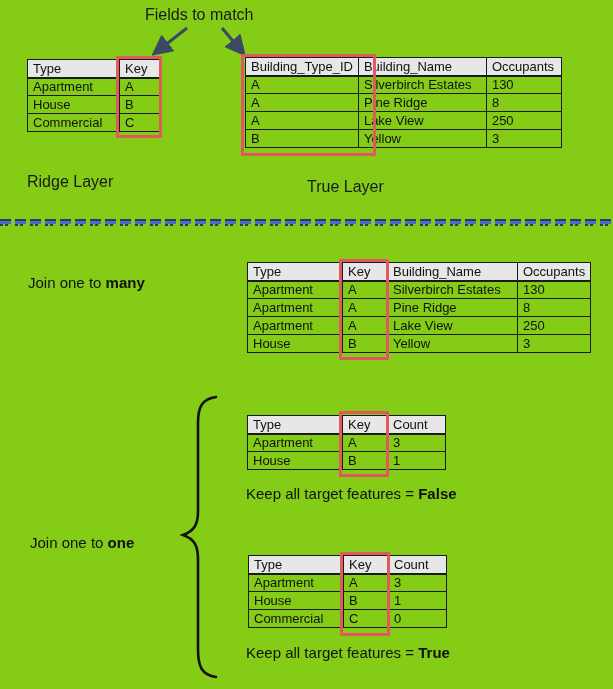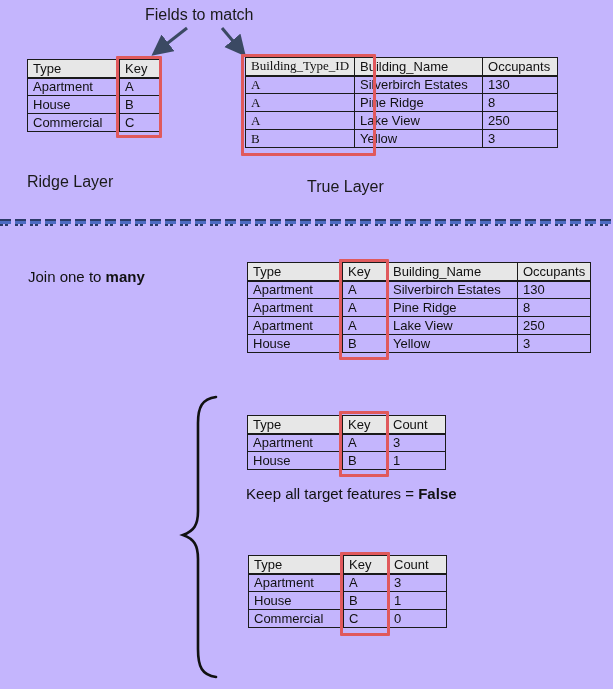--- a/index.html
+++ b/index.html
@@ -1,38 +1,38 @@
 <!DOCTYPE html>
 <html><head>
 <meta charset="utf-8">
 <style>
   * { margin:0; padding:0; box-sizing:border-box; }
   body { font-family:"Liberation Sans", sans-serif; background:#ffffff; }
   .canvas {
-    position:relative; width:613px; height:689px; background:#c4b5fd;
+    position:relative; width:613px; height:689px; background:#84cc16;
     overflow:hidden; color:#1a1a1a;
   }
   .abs { position:absolute; }
   .lbl { font-size:16px; color:#1a1a1a; white-space:nowrap; }
-  .sect-lbl { font-size:15px; color:#111; white-space:nowrap; }
+  .sect-lbl { font-size:15px; color:#111; white-space:nowrap;margin-top:6px; }
   .caption { font-size:15px; color:#111; white-space:nowrap; }
   .bold { font-weight:bold; }
 
   .twrap { position:absolute; }
   table { border-collapse:collapse; font-size:13px; color:#111; table-layout:fixed; }
   th, td {
     border:1px solid #1a1a1a; padding:0 5px; height:18px;
     text-align:left; font-weight:normal; overflow:hidden; white-space:nowrap;
   }
   th { background:#e7e7e7; border-bottom:2px solid #1a1a1a; }
 
   .t-target th:nth-child(1), .t-target td:nth-child(1){ width:92px; }
   .t-target th:nth-child(2), .t-target td:nth-child(2){ width:40px; }
 
-  .t-join th:nth-child(1), .t-join td:nth-child(1){ width:103px;font-family:Liberation Serif, serif; }
+  .t-join th:nth-child(1), .t-join td:nth-child(1){ width:103px; }
   .t-join th:nth-child(2), .t-join td:nth-child(2){ width:128px; }
   .t-join th:nth-child(3), .t-join td:nth-child(3){ width:75px; }
 
   .t-many th:nth-child(1), .t-many td:nth-child(1){ width:95px; }
   .t-many th:nth-child(2), .t-many td:nth-child(2){ width:45px; }
   .t-many th:nth-child(3), .t-many td:nth-child(3){ width:130px; }
   .t-many th:nth-child(4), .t-many td:nth-child(4){ width:73px; }
 
   .t-small th:nth-child(1), .t-small td:nth-child(1){ width:95px; }
   .t-small th:nth-child(2), .t-small td:nth-child(2){ width:45px; }
@@ -183,20 +183,23 @@
           </tr>
         </tbody>
       </table>
     <div class="redbox rb-many"></div>
   </div>
 
   <svg class="abs" style="left:176px; top:392px;" width="44" height="290" viewBox="0 0 44 290" aria-hidden="true">
     <path d="M 40 5 C 26 7, 22 15, 22 31 L 22 119 C 22 133, 18 139, 7 143 C 18 147, 22 153, 22 167 L 22 257 C 22 275, 26 283, 40 285" fill="none" stroke="#111111" stroke-width="2.6" stroke-linecap="round"></path>
   </svg>
 
+  <div class="abs sect-lbl" style="left:30px; top:528px;">
+    <span>Join one to </span><span class="bold">one</span>
+  </div>
 
   <div class="twrap" style="left:247px; top:415px;">
     <table class="t-small">
         <thead>
           <tr>
             <th>Type</th>
             <th>Key</th>
             <th>Count</th>
           </tr>
         </thead>
@@ -241,14 +244,17 @@
           </tr>
           <tr>
             <td>Commercial</td>
             <td>C</td>
             <td>0</td>
           </tr>
         </tbody>
       </table>
     <div class="redbox rb-small2"></div>
   </div>
+  <div class="abs caption" style="left:246px; top:644px;">
+    <span>Keep all target features = </span><span class="bold">True</span>
+  </div>
 
 </div>
 
 </body></html>

